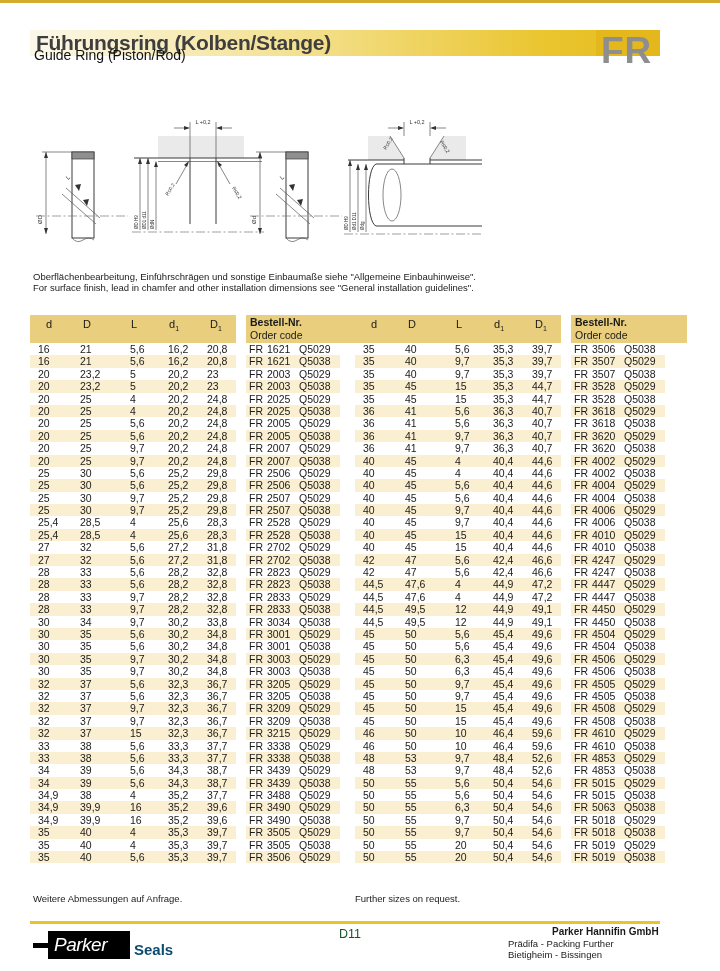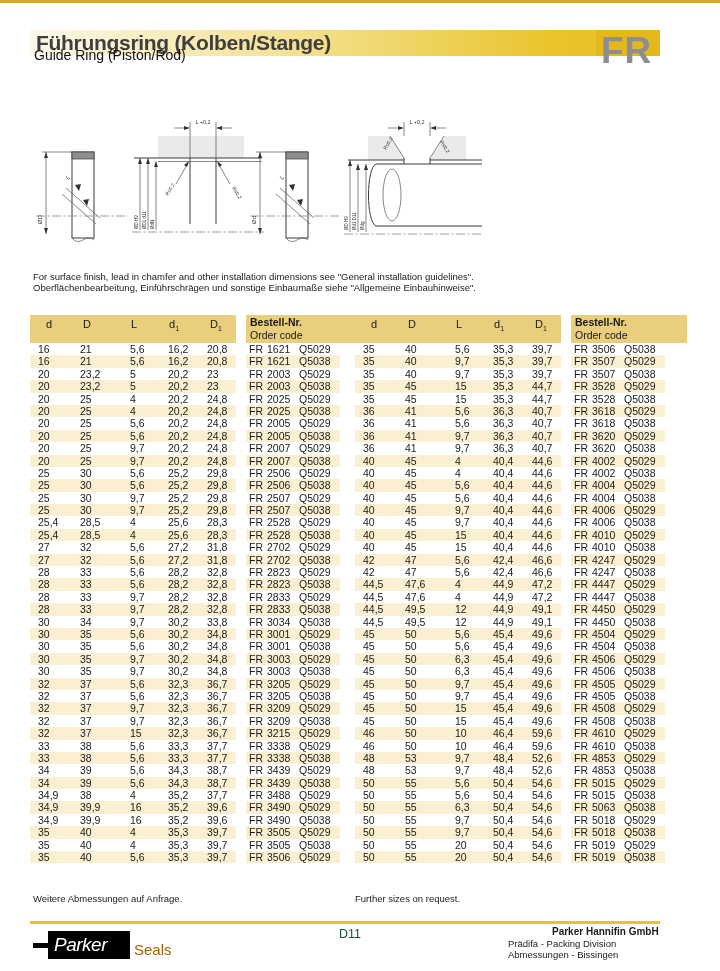--- a/index.html
+++ b/index.html
@@ -47,21 +47,21 @@
   .footnote{position:absolute;top:893px;font-size:9.5px;}
   .fn-de{left:33px;} .fn-en{left:355px;}
 
   .footline{position:absolute;left:30px;top:921px;width:630px;height:3px;background:#E8C428;}
   .pagenum{position:absolute;left:320px;top:927px;width:60px;text-align:center;font-size:12.5px;color:#14532d;}
   .company{position:absolute;left:508px;top:926px;font-size:9.5px;line-height:11.5px;color:#1a1a1a;}
   .company .b{font-weight:bold;font-size:10px;margin-left:44px;}
   .logo{position:absolute;left:48px;top:931px;width:82px;height:28px;background:#000;}
   .logo::before{content:"";position:absolute;left:-15px;top:12px;width:16px;height:5px;background:#000;}
   .logo span{position:absolute;left:6px;top:3px;font-size:19px;font-weight:normal;font-style:italic;color:#fff;letter-spacing:-0.5px;}
-  .seals{position:absolute;left:134px;top:941px;font-size:15px;color:#a16207;}
+  .seals{position:absolute;left:134px;top:941px;font-size:15px;color:#0c4a6e;font-weight:bold;}
 </style>
 </head>
 <body>
 
 <div class="page">
 
   <div class="topline"></div>
 
   <div class="band"></div>
   <div class="frbox"></div>
@@ -163,22 +163,22 @@
       <polygon class="arr" points="16,58 20,58 18,52"></polygon>
       <polygon class="arr" points="24,58 28,58 26,52"></polygon>
       <text font-size="4.5" transform="rotate(-90 8 118)" x="8" y="118">ØD H9</text>
       <text font-size="4.5" transform="rotate(-90 16 118)" x="16" y="118">Ød1 D11</text>
       <text font-size="4.5" transform="rotate(-90 24 118)" x="24" y="118">Ødg</text>
       <line class="cl" x1="4" y1="122" x2="142" y2="122"></line>
     </svg>
   </div>
 
   <div class="notes">
+    <div>Oberflächenbearbeitung, Einführschrägen und sonstige Einbaumaße siehe "Allgemeine Einbauhinweise".</div>
     <div>For surface finish, lead in chamfer and other installation dimensions see "General installation guidelines".</div>
-    <div>Oberflächenbearbeitung, Einführschrägen und sonstige Einbaumaße siehe "Allgemeine Einbauhinweise".</div>
   </div>
 
   <div class="dtable" id="table-left">
     <div class="thead">
       <div class="hpart num">
         <span class="h h0"><span>d</span><sub></sub></span>
         <span class="h h1"><span>D</span><sub></sub></span>
         <span class="h h2"><span>L</span><sub></sub></span>
         <span class="h h3"><span>d</span><sub>1</sub></span>
         <span class="h h4"><span>D</span><sub>1</sub></span>
@@ -1386,21 +1386,21 @@
       </div>
   </div>
 
   <div class="footnote fn-de">Weitere Abmessungen auf Anfrage.</div>
   <div class="footnote fn-en">Further sizes on request.</div>
 
   <div class="footline"></div>
   <div class="pagenum">D11</div>
   <div class="company">
     <div class="b">Parker Hannifin GmbH</div>
-    <div>Prädifa - Packing Division</div>
-    <div>Abmessungen - Bissingen</div>
+    <div>Prädifa - Packing Further</div>
+    <div>Bietigheim - Bissingen</div>
   </div>
   <div class="logo">
     <span>Parker</span>
   </div>
   <div class="seals">Seals</div>
 
 </div>
 
 </body></html>

